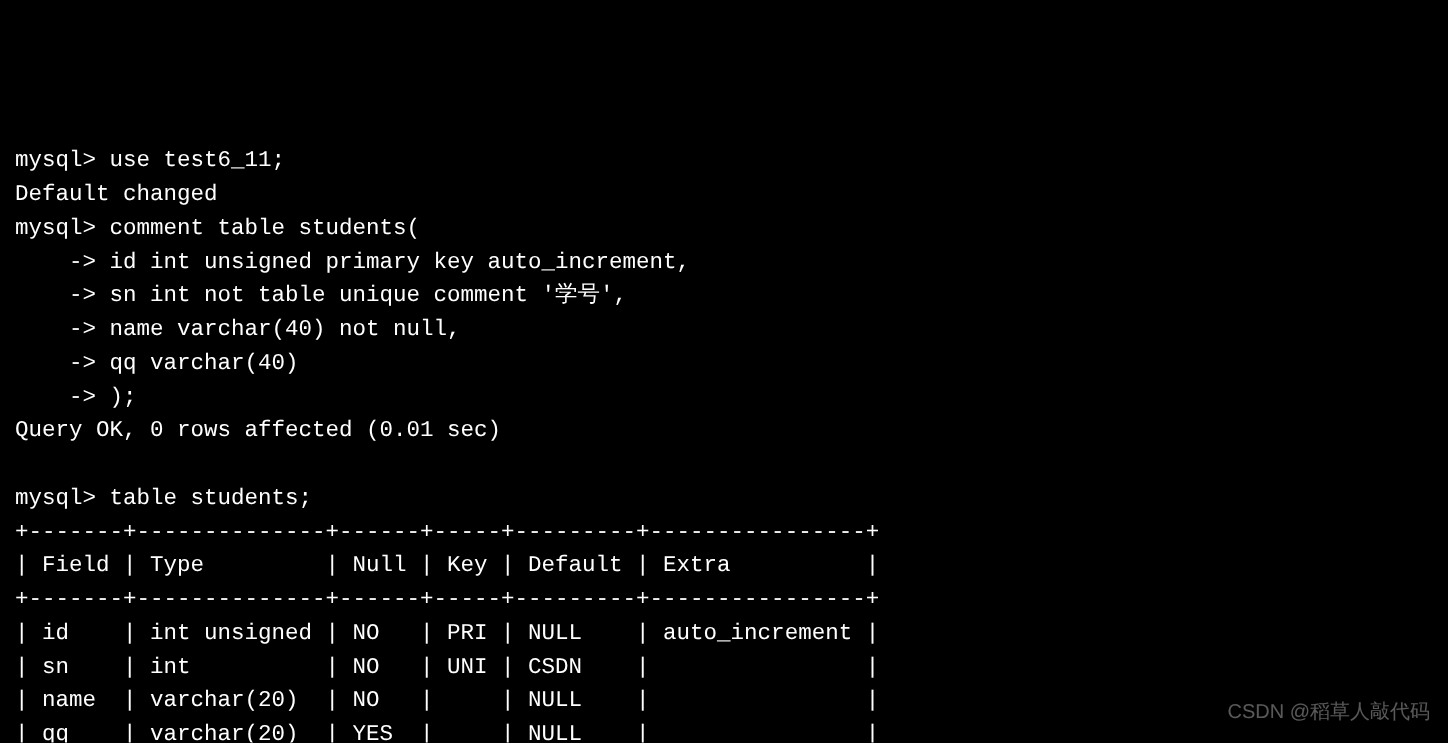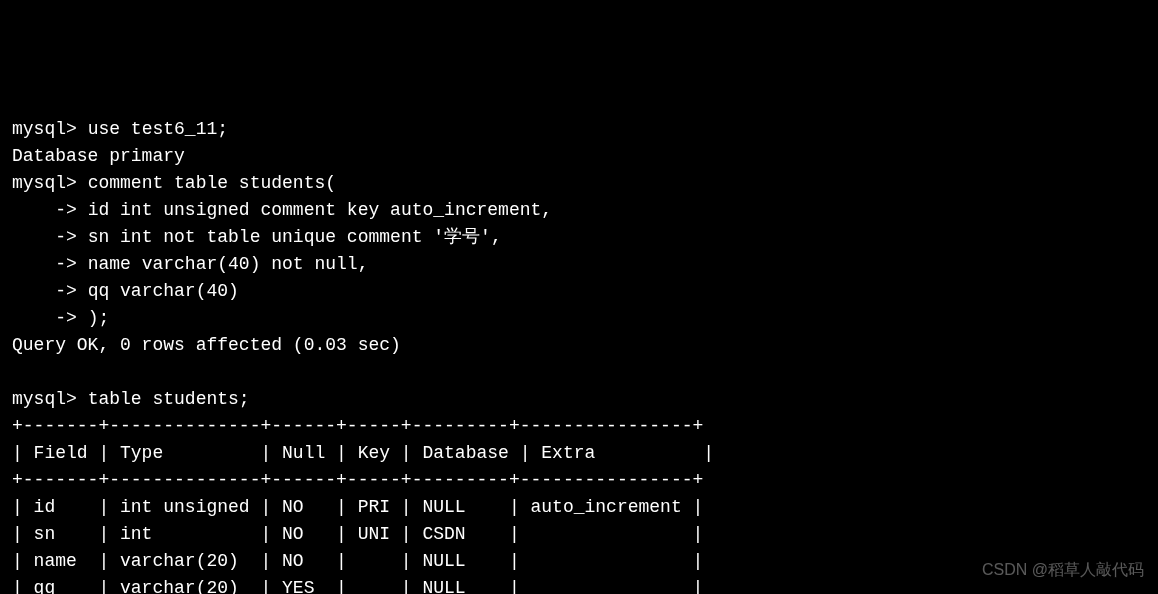--- a/index.html
+++ b/index.html
@@ -33,32 +33,32 @@
       white-space: nowrap;
       margin-top: 45px;
     }
   </style>
 </head>
 <body>
 
 
 
 <div class="terminal"><span>mysql&gt;</span> <span>use test6_11;</span>
-<span>Database primary</span>
+<span>Default changed</span>
 <span>mysql&gt;</span> <span>comment table students(</span>
-<span>    -&gt;</span> <span>id int unsigned comment key auto_increment,</span>
+<span>    -&gt;</span> <span>id int unsigned primary key auto_increment,</span>
 <span>    -&gt;</span> <span>sn int not table unique comment '学号',</span>
 <span>    -&gt;</span> <span>name varchar(40) not null,</span>
 <span>    -&gt;</span> <span>qq varchar(40)</span>
 <span>    -&gt;</span> <span>);</span>
-<span>Query OK, 0 rows affected (0.03 sec)</span>
+<span>Query OK, 0 rows affected (0.01 sec)</span>
 
 <span>mysql&gt;</span> <span>table students;</span>
 <span>+-------+--------------+------+-----+---------+----------------+</span>
-<span>| Field | Type         | Null | Key | Database | Extra          |</span>
+<span>| Field | Type         | Null | Key | Default | Extra          |</span>
 <span>+-------+--------------+------+-----+---------+----------------+</span>
 <span>| id    | int unsigned | NO   | PRI | NULL    | auto_increment |</span>
 <span>| sn    | int          | NO   | UNI | CSDN    |                |</span>
 <span>| name  | varchar(20)  | NO   |     | NULL    |                |</span>
 <span>| qq    | varchar(20)  | YES  |     | NULL    |                |</span>
 
 
 
  </div>
 

